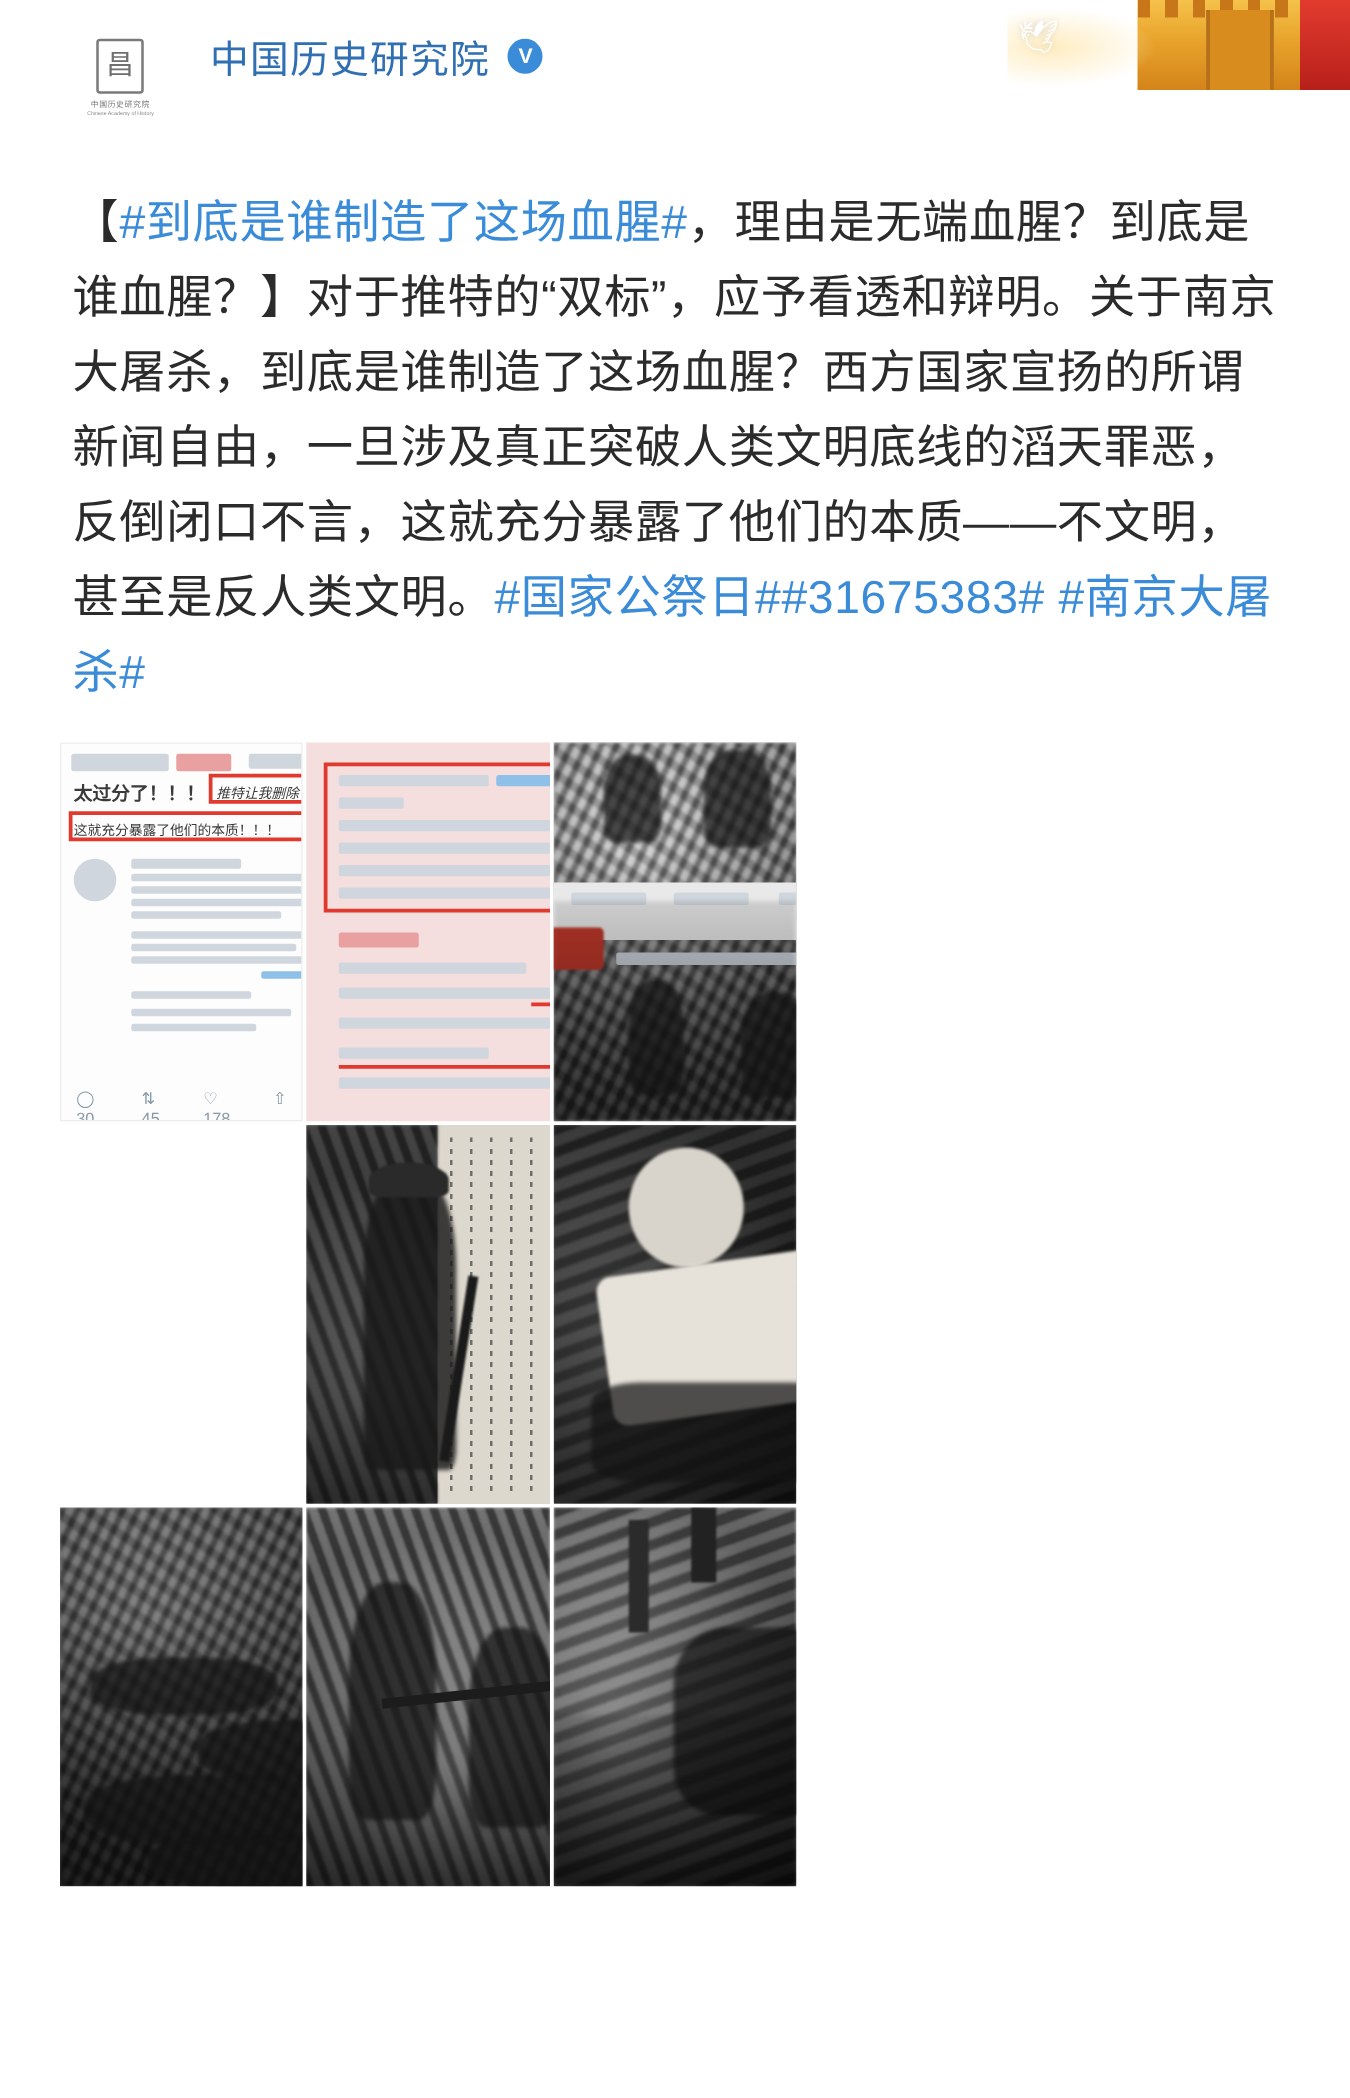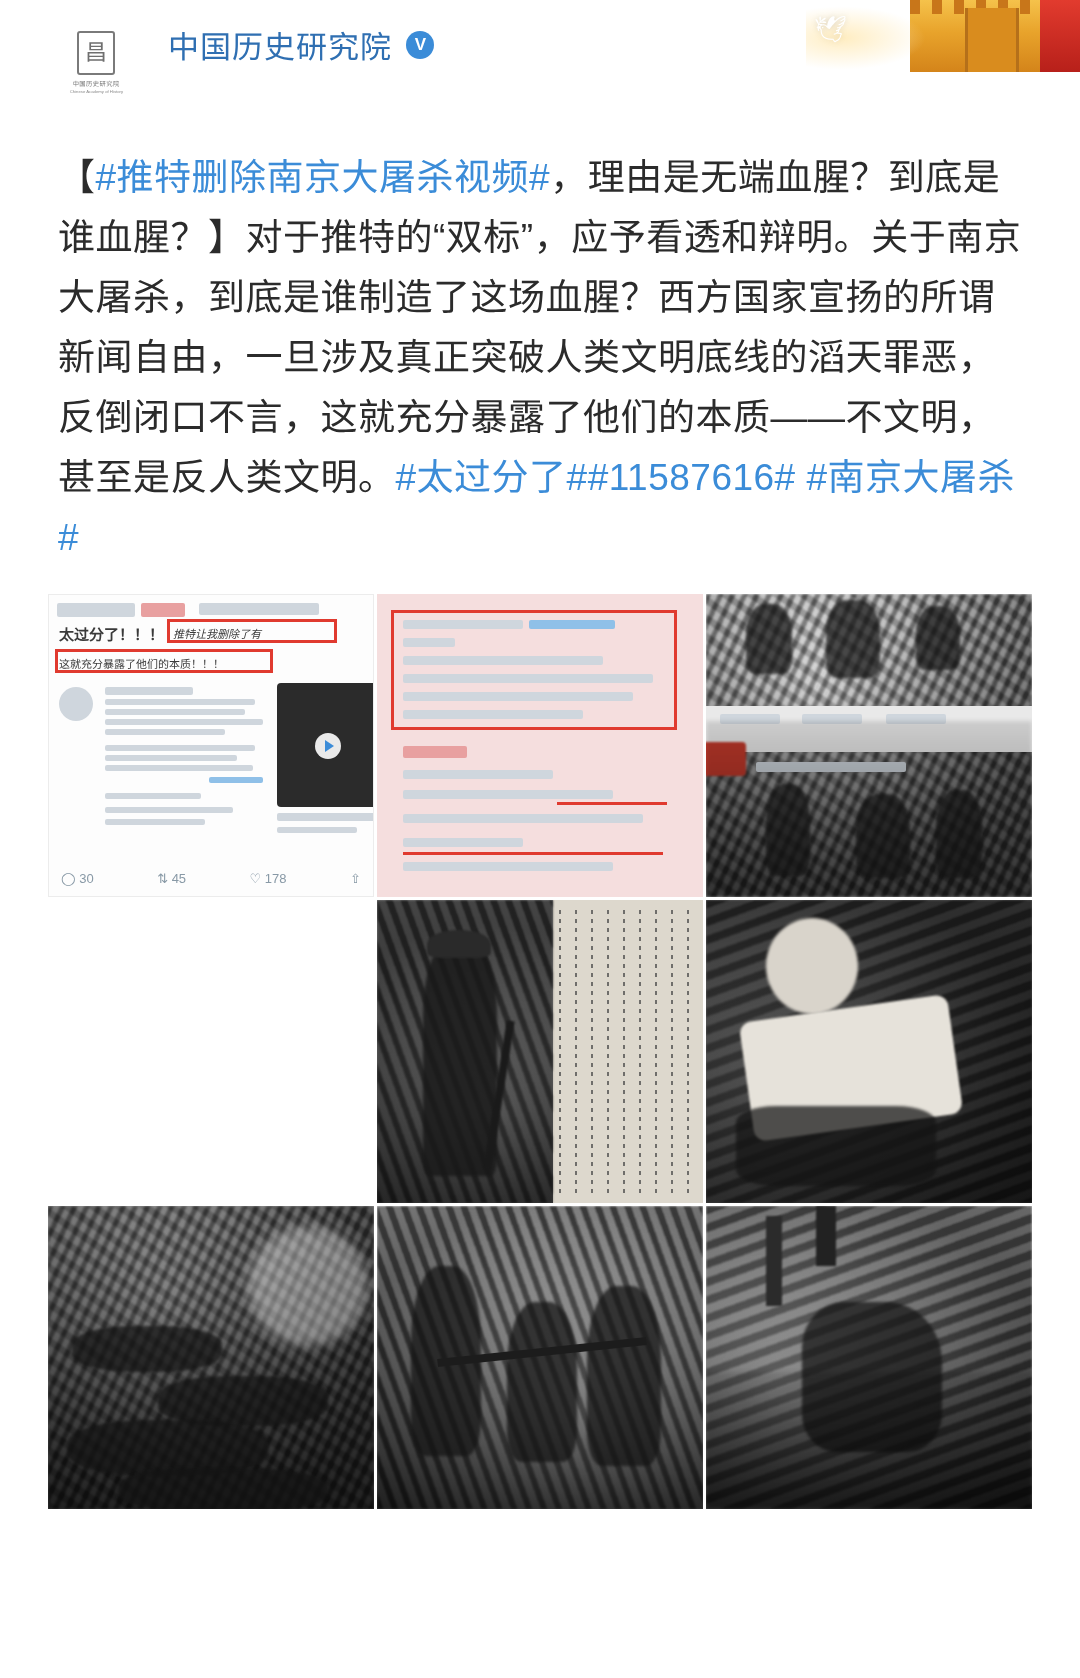--- a/index.html
+++ b/index.html
@@ -169,21 +169,21 @@
     letter-spacing: 0.5px;
     word-break: break-all;
   }
   .hashtag { color: #3b8cd8; }
 
   
   .image-grid {
     margin: 26px 0 0 0;
     padding: 0 48px;
     display: grid;
-    grid-template-columns: repeat(3, 1fr);
+    grid-template-columns: repeat(5, 1fr);
     grid-auto-rows: 150px;
     gap: 3px;
   }
   .cell { position: relative; overflow: hidden; background: #efefef; }
 
   
   .c1 { grid-column: 1; grid-row: 1 / span 2; background: #fdfdfd; border: 1px solid #ececec; }
   .c1b { grid-column: 1; grid-row: 3 / span 2; background: #fdfdfd; border: 1px solid #ececec; }
   .c2 { grid-column: 2; grid-row: 1 / span 2; background: #f5dede; }
   .c3 { grid-column: 3; grid-row: 1 / span 2; background: #b9b9b9; }
@@ -313,21 +313,21 @@
     <div class="seal-text-en">Chinese Academy of History</div>
   </div>
 
   <div class="account-block">
     <span class="account-name">中国历史研究院</span>
     <span class="verified-badge badge-blue"></span>
   </div>
 </div>
 
 <div class="post-text">
-  <span>【</span><span class="hashtag">#推特删除南京大屠杀视频#</span><span>，理由是无端血腥？到底是谁血腥？】对于推特的“双标”，应予看透和辩明。关于南京大屠杀，到底是谁制造了这场血腥？西方国家宣扬的所谓新闻自由，一旦涉及真正突破人类文明底线的滔天罪恶，反倒闭口不言，这就充分暴露了他们的本质――不文明，甚至是反人类文明。</span><span class="hashtag">#太过分了#</span><span class="hashtag">#11587616#</span><span> </span><span class="hashtag">#南京大屠杀#</span>
+  <span>【</span><span class="hashtag">#到底是谁制造了这场血腥#</span><span>，理由是无端血腥？到底是谁血腥？】对于推特的“双标”，应予看透和辩明。关于南京大屠杀，到底是谁制造了这场血腥？西方国家宣扬的所谓新闻自由，一旦涉及真正突破人类文明底线的滔天罪恶，反倒闭口不言，这就充分暴露了他们的本质――不文明，甚至是反人类文明。</span><span class="hashtag">#国家公祭日#</span><span class="hashtag">#31675383#</span><span> </span><span class="hashtag">#南京大屠杀#</span>
 </div>
 
 <div class="image-grid">
 
   <div class="cell c1">
     <div class="bar" style="left:8px;top:8px;width:78px;height:14px;"></div>
     <div class="bar pink" style="left:92px;top:8px;width:44px;height:14px;"></div>
     <div class="bar" style="left:150px;top:8px;width:120px;height:12px;"></div>
     <div class="note-text big" style="left:10px;top:28px;">太过分了！！！</div>
     <div class="redbox" style="left:118px;top:24px;width:170px;height:24px;"></div>

